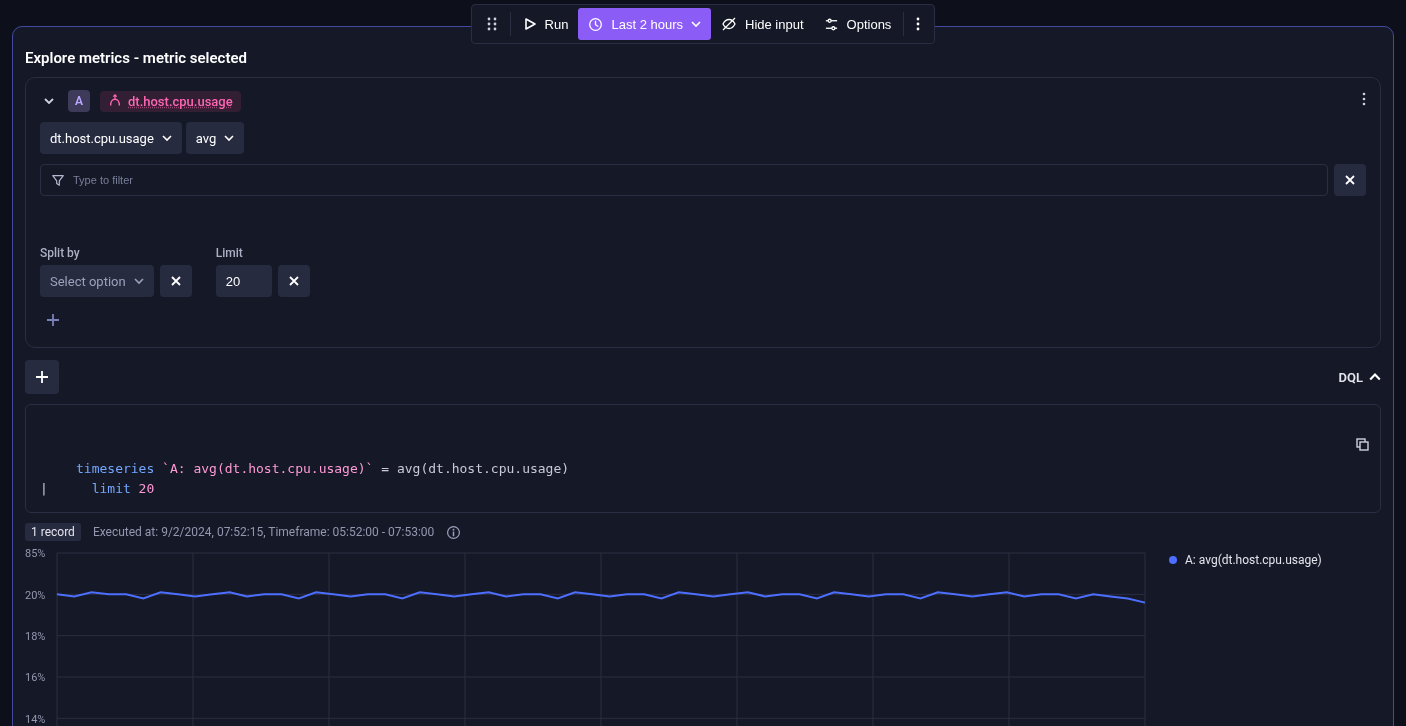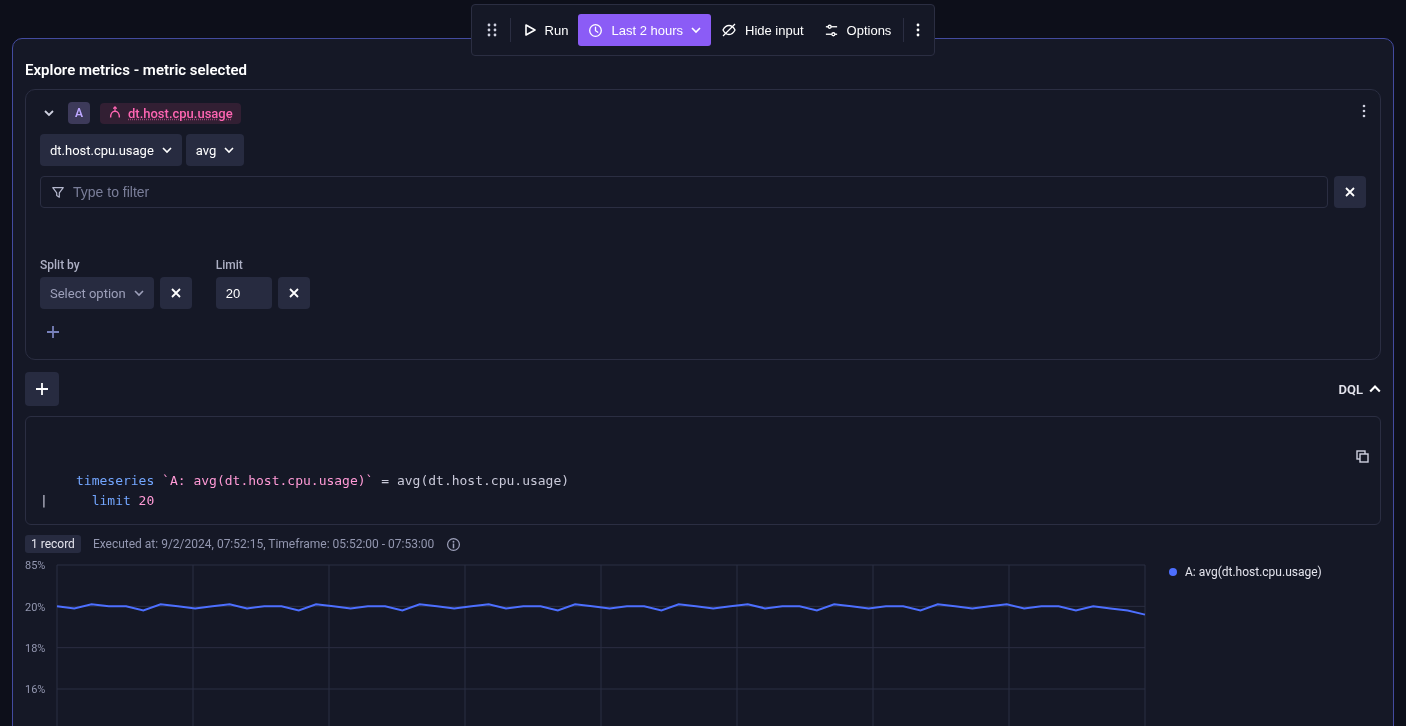--- a/index.html
+++ b/index.html
@@ -22,21 +22,21 @@
     padding: 4px 0 0 0;
     position: relative;
     z-index: 5;
   }
   .toolbar-inner {
     display: flex;
     align-items: center;
     border: 1px solid #2b2e42;
     border-radius: 4px;
     background: #151826;
-    height: 52px;
+    height: 40px;
     padding: 0 4px;
   }
   .toolbar-btn {
     display: flex;
     align-items: center;
     gap: 8px;
     height: 32px;
     padding: 0 10px;
     background: transparent;
     border: none;
@@ -126,21 +126,21 @@
   .filter-row { display:flex; gap:6px; margin-bottom:10px; }
   .filter-input {
     flex:1;
     display:flex; align-items:center; gap:8px;
     border:1px solid #2b2e42; border-radius:4px;
     padding:0 10px; height:32px;
     background:transparent;
   }
   .filter-input input {
     flex:1; background:transparent; border:none; color:#737373;
-    font-size:14px; outline:none;
+    font-size:11px; outline:none;
   }
   .filter-input input::placeholder { color:#7a7e99; }
   .sq-btn {
     width:32px; height:32px; background:#272b40;
     border-radius:4px; display:flex; align-items:center; justify-content:center;
     cursor:pointer;
   }
 
   .split-row { display:flex; gap:24px; margin-bottom:10px; }
   .split-col { display:flex; flex-direction:column; gap:5px; }

